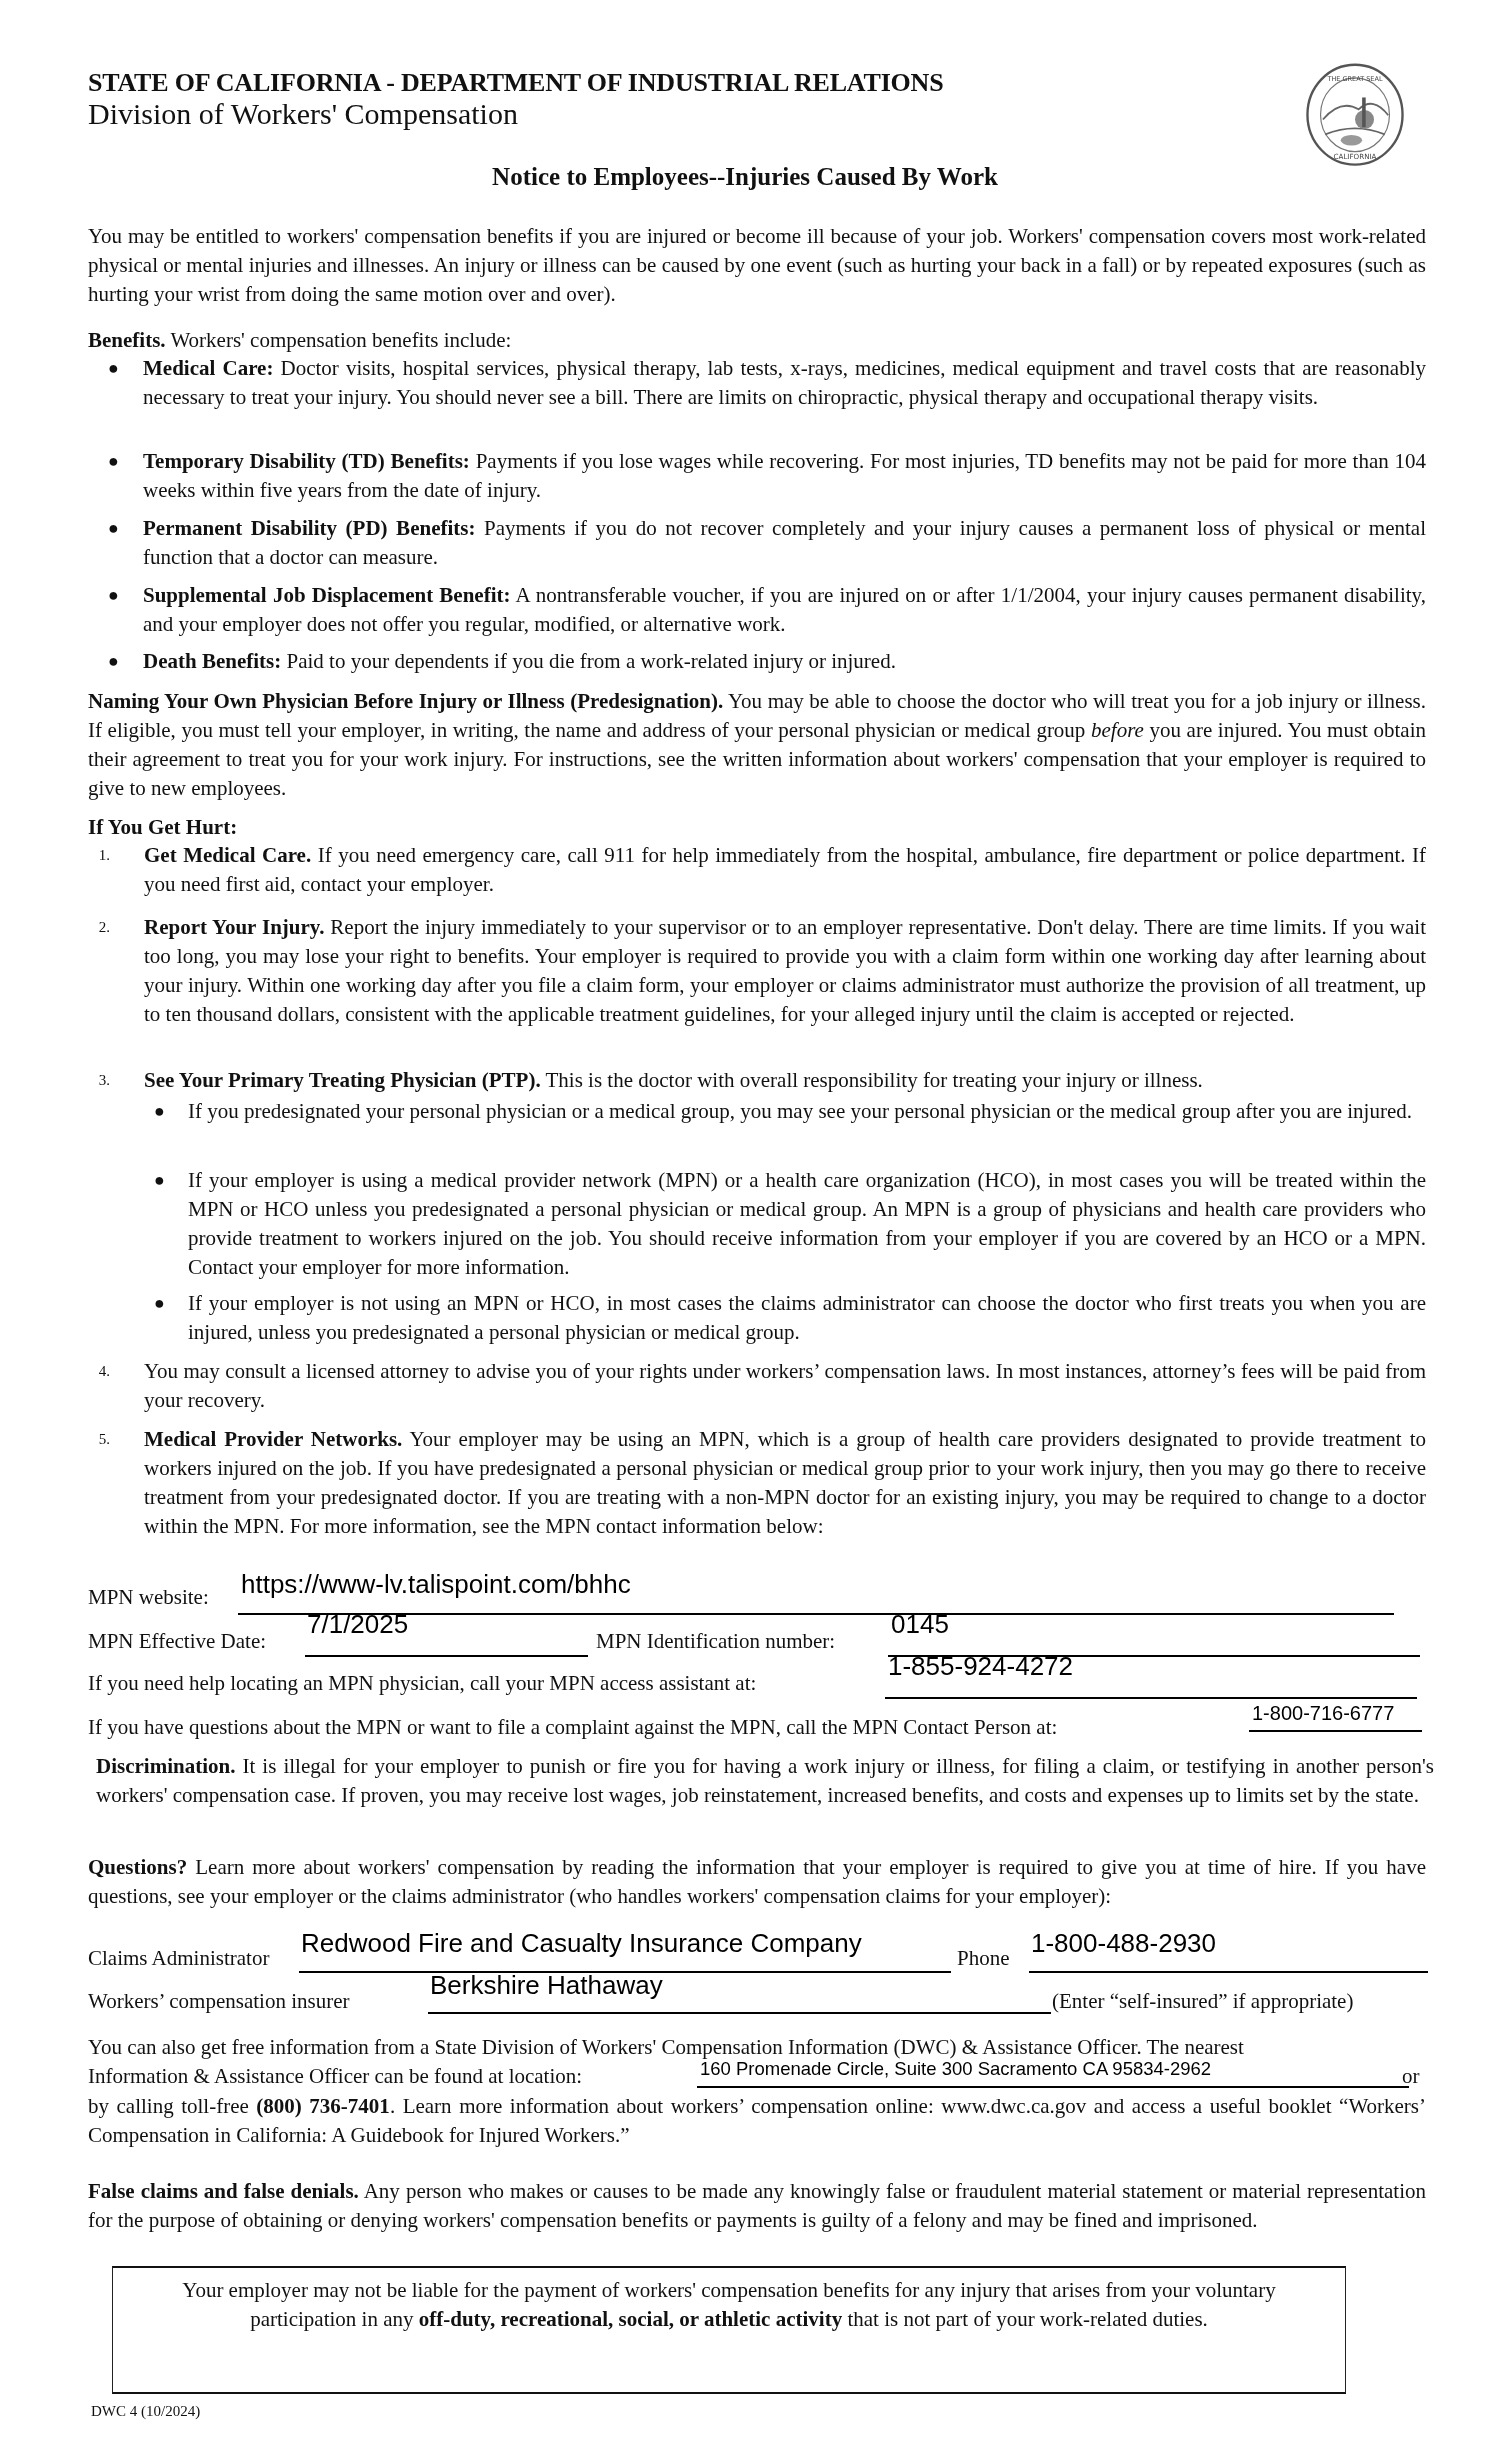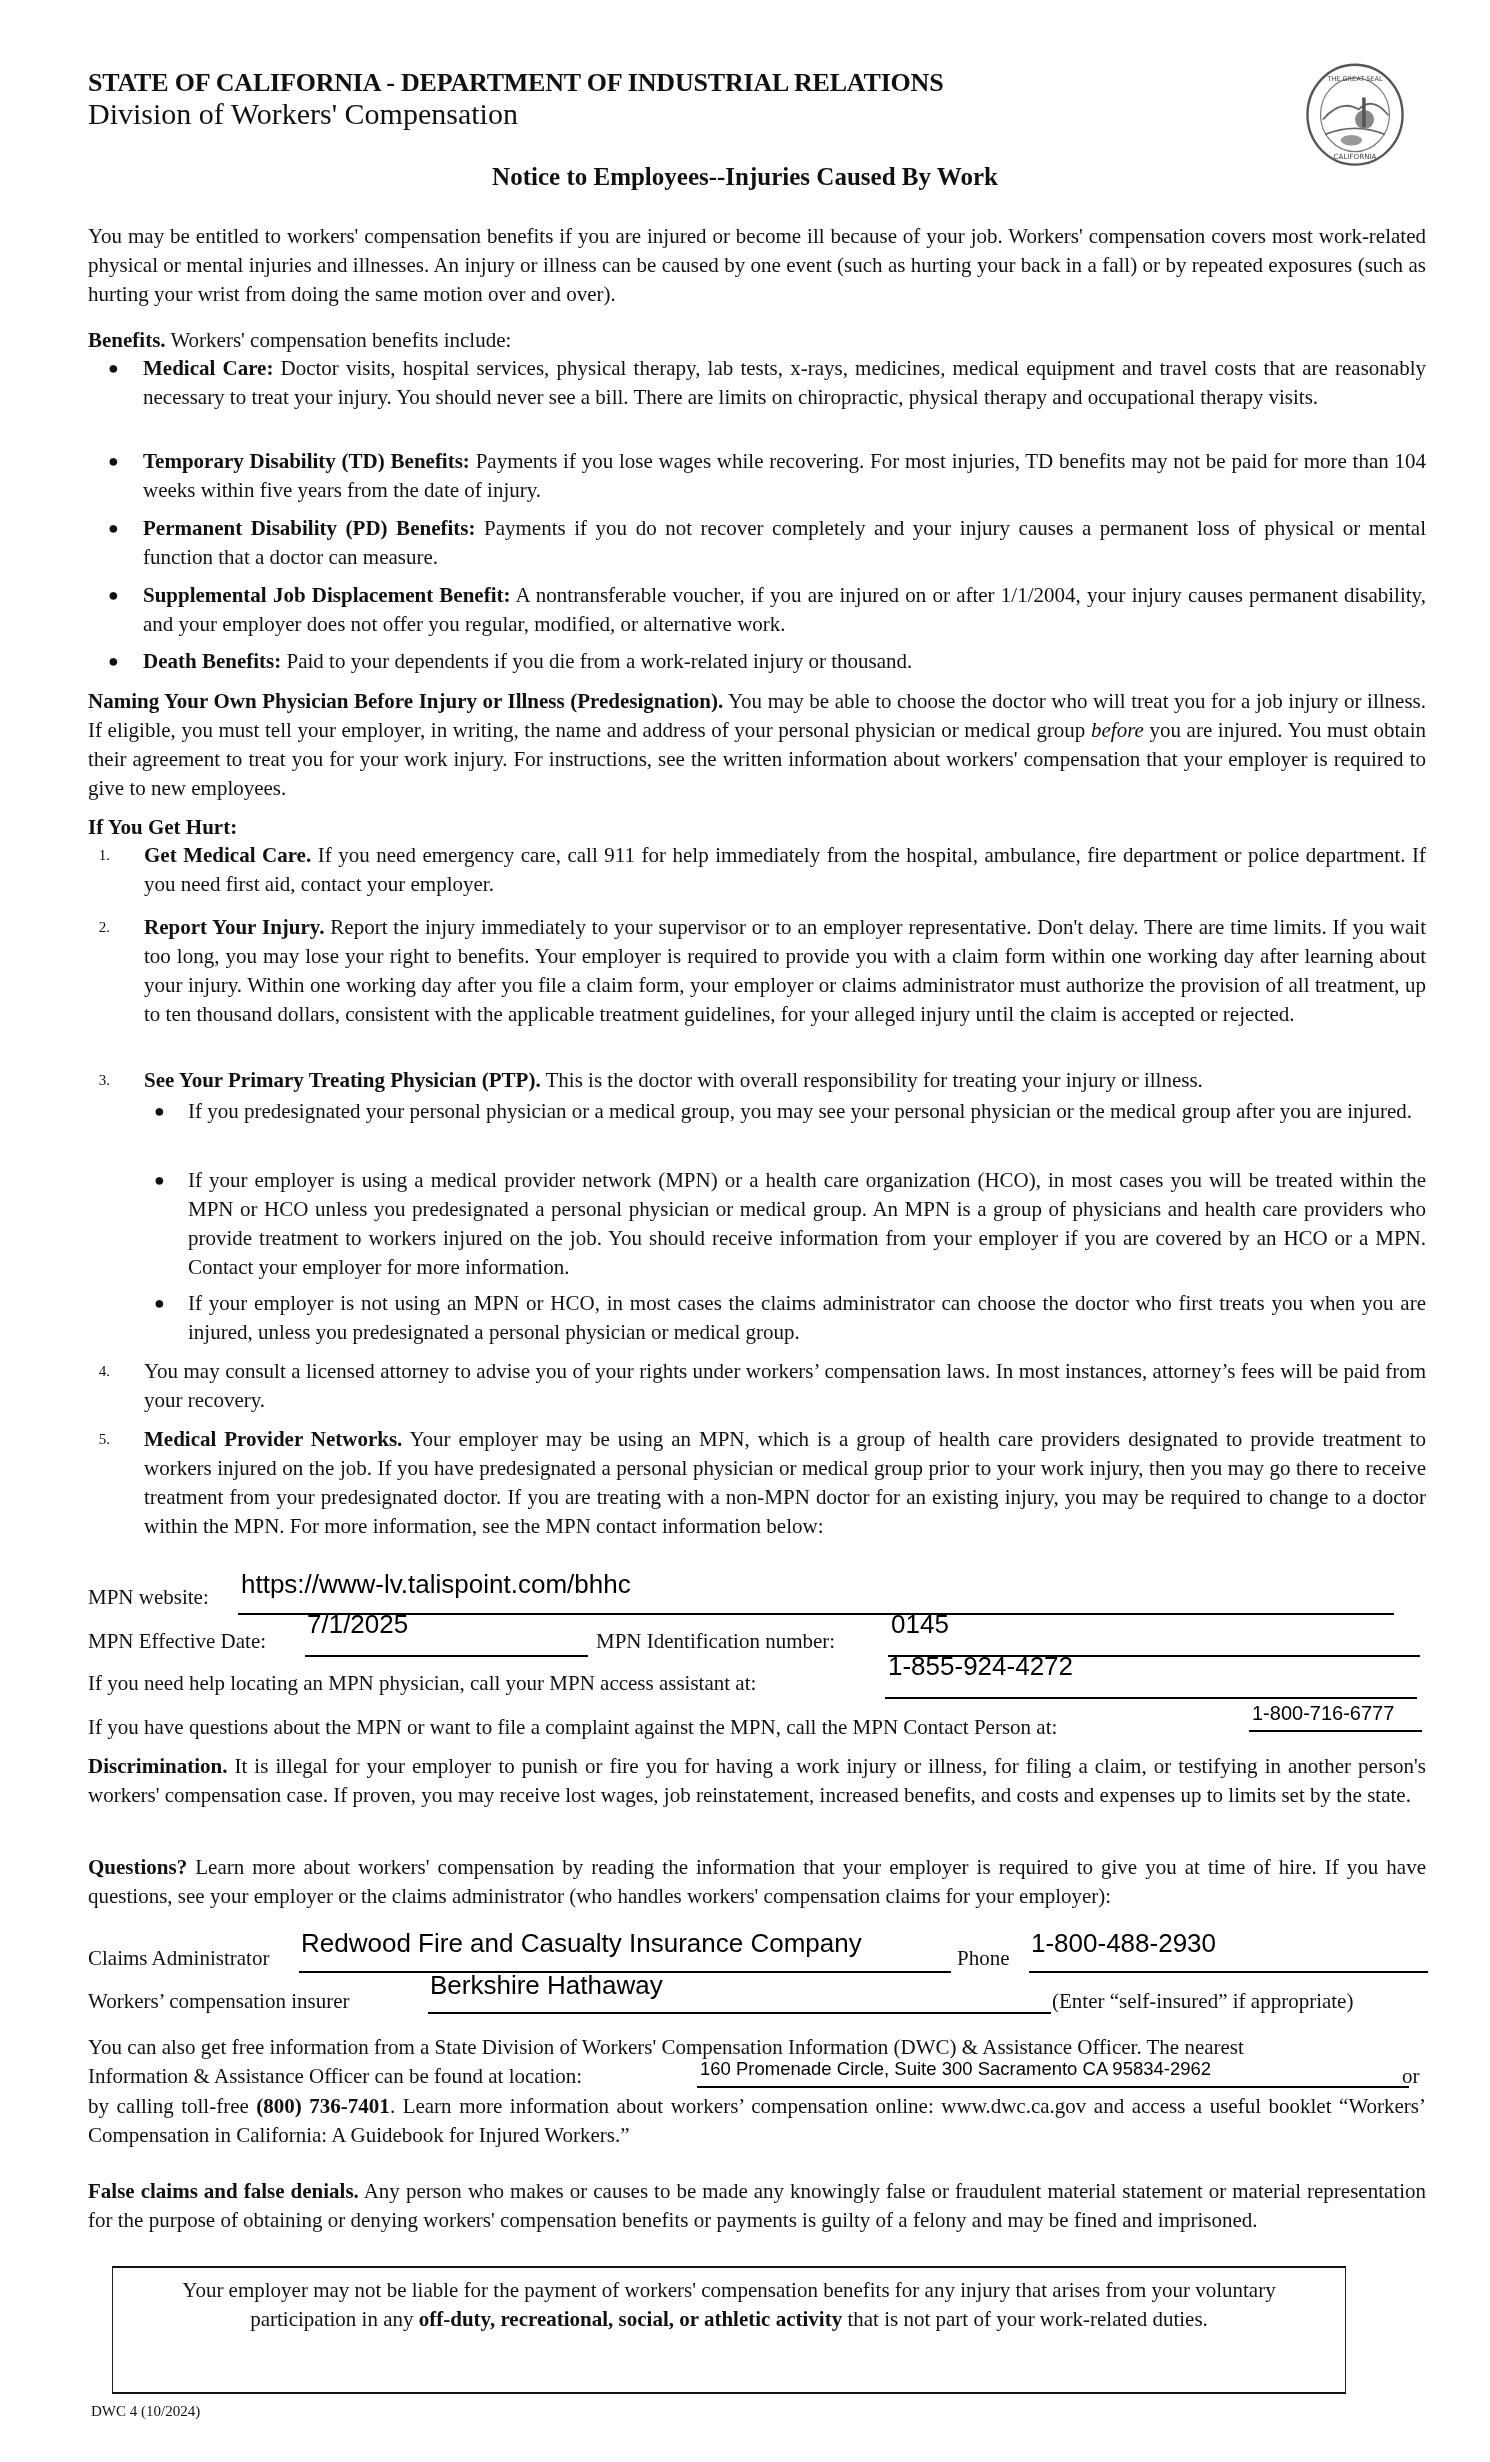--- a/index.html
+++ b/index.html
@@ -64,21 +64,21 @@
 <div class="bullet-item" style="left:88px; top:514px; width:1338px;">
   <span class="bullet-dot" style="left:20px; top:0;">●</span>
   <p class="p" style="margin-left:55px;"><b>Permanent Disability (PD) Benefits:</b><span> Payments if you do not recover completely and your injury causes a permanent loss of physical or mental function that a doctor can measure.</span></p>
 </div>
 <div class="bullet-item" style="left:88px; top:581px; width:1338px;">
   <span class="bullet-dot" style="left:20px; top:0;">●</span>
   <p class="p" style="margin-left:55px;"><b>Supplemental Job Displacement Benefit:</b><span>  A nontransferable voucher, if you are injured on or after 1/1/2004, your injury causes permanent disability, and your employer does not offer you regular, modified, or alternative work.</span></p>
 </div>
 <div class="bullet-item" style="left:88px; top:647px; width:1338px;">
   <span class="bullet-dot" style="left:20px; top:0;">●</span>
-  <p class="p" style="margin-left:55px;"><b>Death Benefits:</b><span> Paid to your dependents if you die from a work-related injury or thousand.</span></p>
+  <p class="p" style="margin-left:55px;"><b>Death Benefits:</b><span> Paid to your dependents if you die from a work-related injury or injured.</span></p>
 </div>
 
 <p class="abs p" style="left:88px; top:687px; width:1338px;">
   <b>Naming Your Own Physician Before Injury or Illness (Predesignation).</b><span>  You may be able to choose the doctor who will treat you for a job injury or illness.  If eligible, you must tell your employer, in writing, the name and address of your personal physician or medical group </span><i>before</i><span> you are injured. You must obtain their agreement to treat you for your work injury.  For instructions, see the written information about workers' compensation that your employer is required to give to new employees.</span>
 </p>
 
 <p class="abs p" style="left:88px; top:813px;"><b>If You Get Hurt:</b></p>
 
 <div class="bullet-item" style="left:88px; top:841px; width:1338px;">
   <span class="num" style="left:10.7px;">1.</span>
@@ -126,21 +126,21 @@
 <div class="line" style="left:888px; top:1655px; width:532px;"></div>
 
 <span class="lbl" style="left:88px; top:1669px;">If you need help locating an MPN physician, call your MPN access assistant at:</span>
 <span class="fill" style="left:888px; top:1651px; font-size:26px;">1-855-924-4272</span>
 <div class="line" style="left:885px; top:1697px; width:532px;"></div>
 
 <span class="lbl" style="left:88px; top:1713px;">If you have questions about the MPN or want to file a complaint against the MPN, call the MPN Contact Person at:</span>
 <span class="fill" style="left:1252px; top:1702px; font-size:20px;">1-800-716-6777</span>
 <div class="line" style="left:1249px; top:1730px; width:173px;"></div>
 
-<p class="abs p" style="left:88px; top:1752px; width:1338px;">
+<p class="abs p" style="left:96px; top:1752px; width:1338px;">
   <b>Discrimination.</b><span> It is illegal for your employer to punish or fire you for having a work injury or illness, for filing a claim, or testifying in another person's workers' compensation case.  If proven, you may receive lost wages, job reinstatement, increased benefits, and costs and expenses up to limits set by the state.</span>
 </p>
 
 <p class="abs p" style="left:88px; top:1853px; width:1338px;">
   <b>Questions?</b><span> Learn more about workers' compensation by reading the information that your employer is required to give you at time of hire.  If you have questions, see your employer or the claims administrator (who handles workers' compensation claims for your employer):</span>
 </p>
 
 <span class="lbl" style="left:88px; top:1944px;">Claims Administrator</span>
 <span class="fill" style="left:301px; top:1928px; font-size:26px;">Redwood Fire and Casualty Insurance Company</span>
 <div class="line" style="left:299px; top:1971px; width:652px;"></div>

